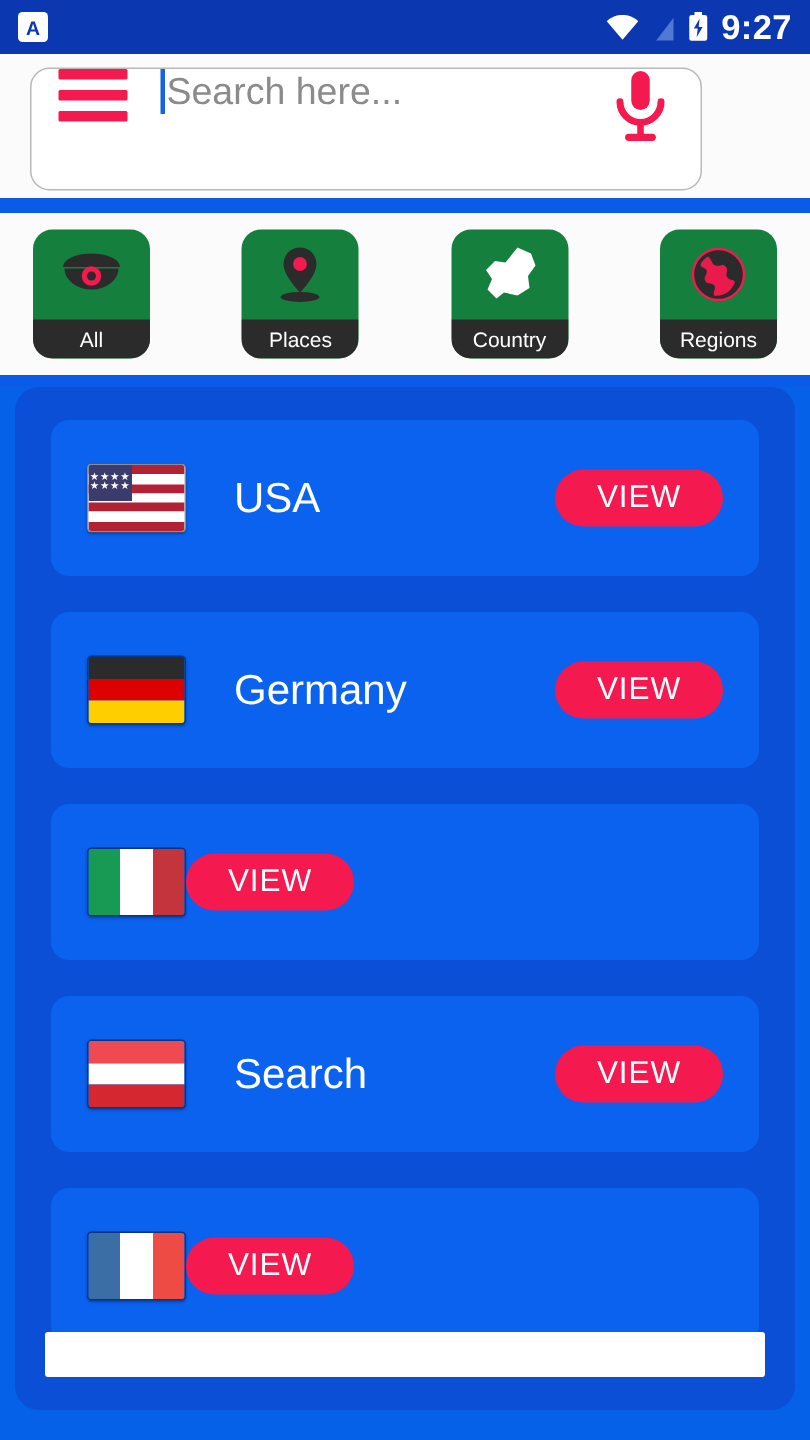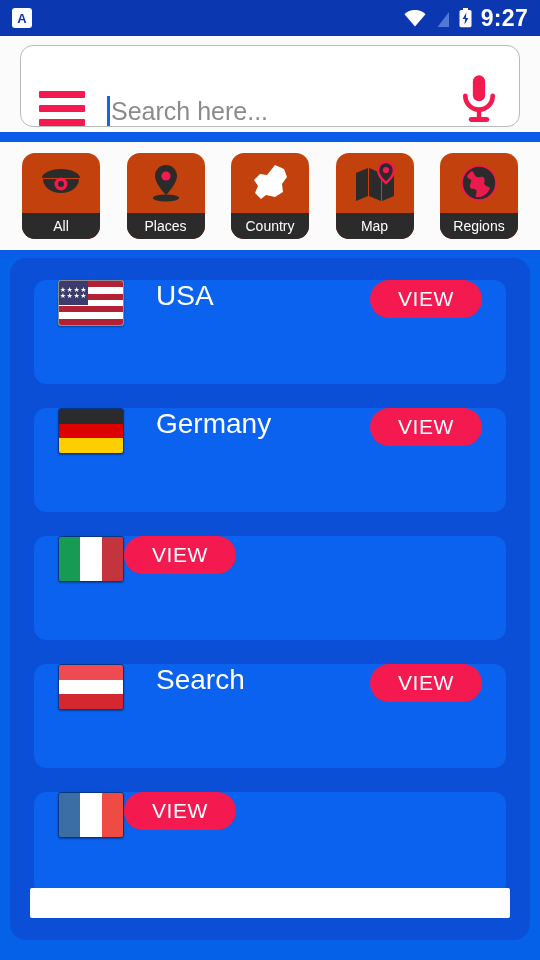--- a/index.html
+++ b/index.html
@@ -23,61 +23,61 @@
   }
   .status-right{ margin-left:auto; display:flex; align-items:center; gap:9px; }
   .status-clock{ font-size:23px; font-weight:bold; letter-spacing:.3px; }
 
   
   .search-strip{
     position:absolute; top:36px; left:0; width:540px; height:96px;
     background:#fbfbfb;
   }
   .search-card{
-    position:absolute; top:45px; left:20px; width:500px; height:82px;
+    position:absolute; top:45px; left:20px; width:448px; height:82px;
     background:#ffffff; border:1px solid #b9b9b9; border-radius:13px;
-    display:flex; align-items:flex-end; padding:0 18px;
+    display:flex; align-items:flex-start; padding:0 18px;
   }
   .hamburger{ width:46px; display:flex; flex-direction:column; gap:7px; cursor:pointer; }
   .hamburger i{ display:block; height:7px; background:#f4194f; border-radius:1px; }
   .search-input-wrap{ flex:1; display:flex; align-items:center; margin-left:22px; }
   .caret{ width:3px; height:30px; background:#1565e0; }
   .search-placeholder{ font-size:25px; color:#8b8b8b; margin-left:1px; }
   .mic-icon{ width:44px; height:52px; flex:0 0 auto; }
 
   
   .blue-divider{
     position:absolute; top:132px; left:0; width:540px; height:10px; background:#0a5ce8;
   }
   .category-bar{
     position:absolute; top:142px; left:0; width:540px; height:108px;
     background:#fbfbfb; display:flex; align-items:center;
     justify-content:space-between; padding:0 22px;
   }
   .cat{
     width:78px; height:86px; border-radius:13px; overflow:hidden;
-    background:#c2410c; display:flex; flex-direction:column; cursor:pointer;
+    background:#15803d; display:flex; flex-direction:column; cursor:pointer;
   }
   .cat-icon{ flex:1; display:flex; align-items:center; justify-content:center; }
   .cat-label{
     height:26px; background:#2b2b2b; color:#ffffff; font-size:14px;
     display:flex; align-items:center; justify-content:center; line-height:1;
   }
   .bottom-divider{
     position:absolute; top:250px; left:0; width:540px; height:8px; background:#0a5ce8;
   }
 
   
   .list-panel{
     position:absolute; top:258px; left:10px; width:520px; height:682px;
     background:#0b4fd6; border-radius:16px; padding:22px 24px 0 24px;
   }
   .row{
     height:104px; background:#0a62ef; border-radius:12px;
-    display:flex; align-items:flex-start; padding:0 24px; margin-bottom:24px;
+    display:flex; align-items:center; padding:0 24px; margin-bottom:24px;
   }
   .flag{
     width:66px; height:46px; flex:0 0 auto; border-radius:3px; overflow:hidden;
     border:1px solid rgba(0,0,0,.45); display:flex;
     box-shadow:0 1px 2px rgba(0,0,0,.35);
   }
   .flag.vert{ flex-direction:row; }
   .flag.horiz{ flex-direction:column; }
   .flag span{ flex:1; display:block; }
   .flag-usa{ position:relative; background:#ffffff; }
@@ -171,32 +171,20 @@
 
   <div class="cat">
     <div class="cat-icon">
       <svg width="46" height="42" viewBox="0 0 46 42">
         <path d="M28 3 L37 7 L40 15 L35 22 L36 30 L28 35 L19 33 L14 37 L8 31 L11 24 L7 18 L13 12 L20 13 Z" fill="#ffffff"></path>
       </svg>
     </div>
     <div class="cat-label">Country</div>
   </div>
 
-  <div class="cat">
-    <div class="cat-icon">
-      <svg width="46" height="42" viewBox="0 0 46 42">
-        <path d="M4 11 L16 6 L16 34 L4 39 Z" fill="#2b2b2b"></path>
-        <path d="M17 6 L29 11 L29 39 L17 34 Z" fill="#2b2b2b"></path>
-        <path d="M30 11 L42 6 L42 34 L30 39 Z" fill="#2b2b2b"></path>
-        <path d="M34 0 a8 8 0 0 1 8 8 c0 6-8 13-8 13 S26 14 26 8 A8 8 0 0 1 34 0 Z" fill="#2b2b2b" stroke="#f4194f" stroke-width="2.5"></path>
-        <circle cx="34" cy="8" r="3.1" fill="#f4194f"></circle>
-      </svg>
-    </div>
-    <div class="cat-label">Map</div>
-  </div>
 
   <div class="cat">
     <div class="cat-icon">
       <svg width="42" height="42" viewBox="0 0 42 42">
         <circle cx="21" cy="21" r="17" fill="#2b2b2b"></circle>
         <path d="M14 9 c3 2 2 5 5 6 c3 1 5-2 7 1 c2 2-1 5 1 7 c1 2 4 1 5 3 c-2 6-8 10-14 9 c-1-3 2-5 0-7 c-2-2-5 0-6-3 c-1-3 2-4 1-7 c-1-2-4-1-4-4 c1-2 3-4 5-5 Z" fill="#f4194f" opacity=".95"></path>
         <circle cx="21" cy="21" r="17" fill="none" stroke="#f4194f" stroke-width="1.6"></circle>
       </svg>
     </div>
     <div class="cat-label">Regions</div>

